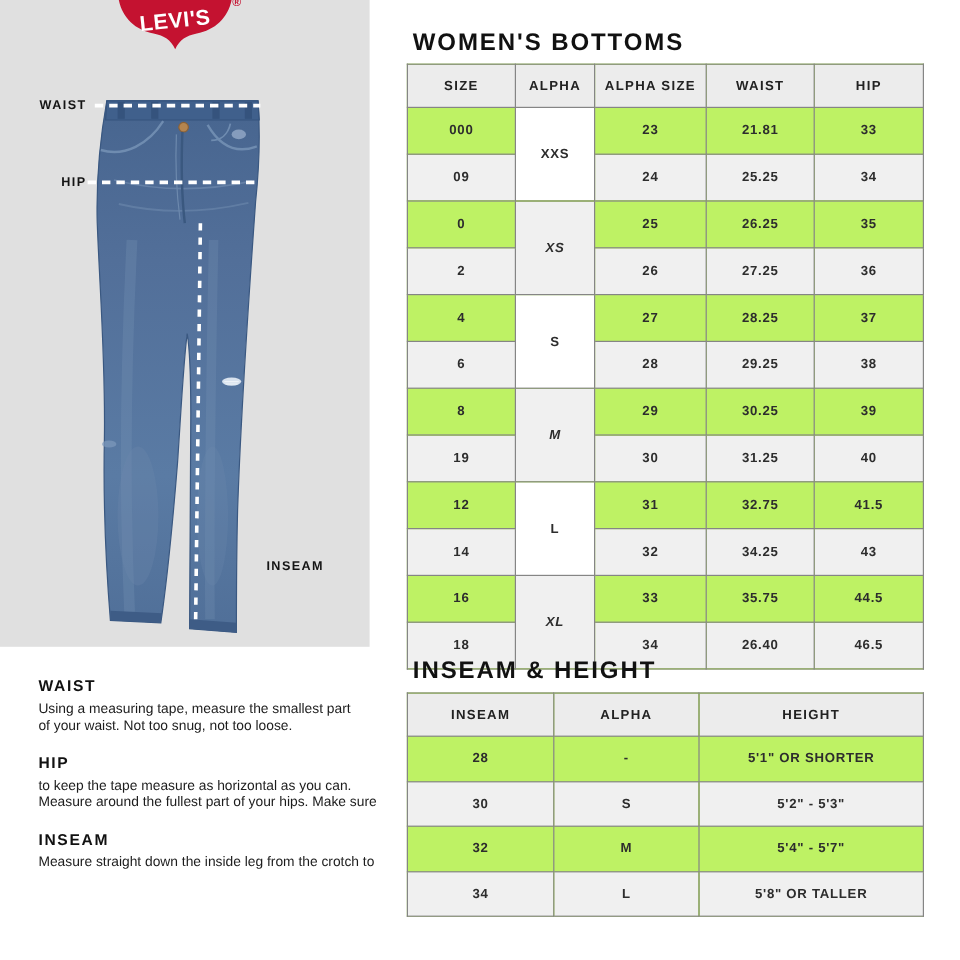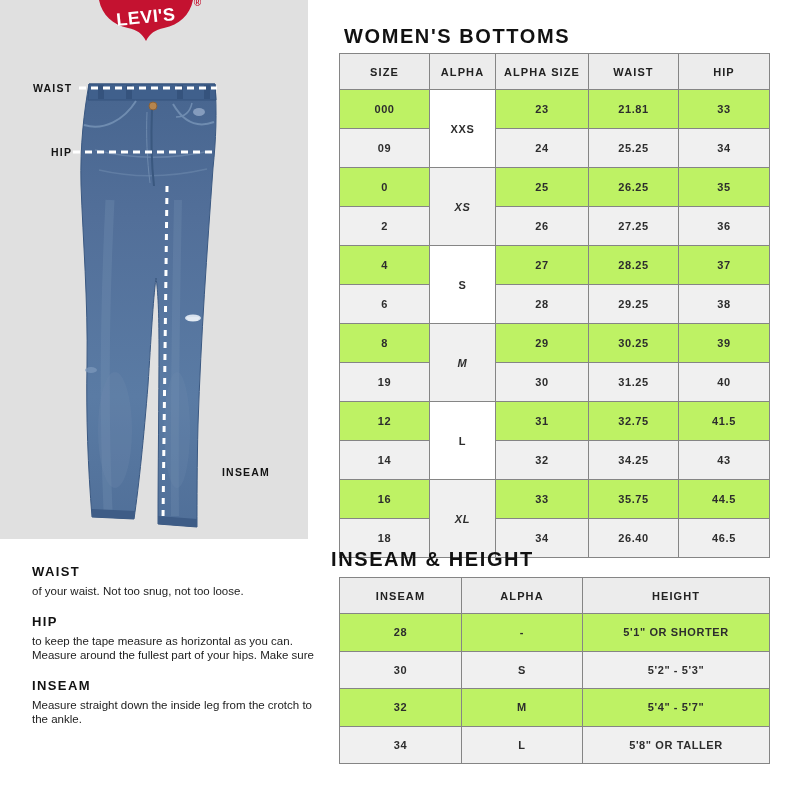--- a/index.html
+++ b/index.html
@@ -34,21 +34,21 @@
 
   
   .guides{position:absolute;left:32px;top:564px;width:306px;}
   .guide{margin-bottom:16px;}
   .guide h3{font-size:13px;font-weight:800;letter-spacing:1.4px;color:#111;margin-bottom:5px;}
   .guide .line{display:block;font-size:11.5px;line-height:14px;color:#1c1c1c;}
 
   
   .sec-title{position:absolute;font-size:20px;font-weight:800;letter-spacing:1.6px;color:#111;}
   .t1{left:344px;top:25px;}
-  .t2{left:331px;top:548px;}
+  .t2{left:344px;top:548px;}
 
   
   table{border-collapse:collapse;table-layout:fixed;width:430px;background:#bef264;padding-left:37px;}
   th,td{border:1px solid var(--border);text-align:center;vertical-align:middle;
     overflow:hidden;white-space:nowrap;}
   th{height:36px;font-size:11px;font-weight:700;letter-spacing:1.1px;color:#222;
     background:var(--header_bg);}
   td{font-size:11px;font-weight:600;letter-spacing:.6px;color:#2d2d2d;}
   .tbl-wrap{position:absolute;}
   .w1{left:339px;top:53px;}
@@ -270,27 +270,27 @@
           <td>L</td>
           <td>5'8" OR TALLER</td>
         </tr>
       </tbody>
     </table>
   </div>
 
   <div class="guides">
     <div class="guide">
       <h3>WAIST</h3>
+      <span class="line">Using a measuring tape, measure the smallest part</span>
       <span class="line">of your waist. Not too snug, not too loose.</span>
     </div>
     <div class="guide">
       <h3>HIP</h3>
       <span class="line">to keep the tape measure as horizontal as you can.</span>
       <span class="line">Measure around the fullest part of your hips. Make sure</span>
     </div>
     <div class="guide">
       <h3>INSEAM</h3>
       <span class="line">Measure straight down the inside leg from the crotch to</span>
-      <span class="line">the ankle.</span>
     </div>
   </div>
 
 </div>
 
 </body></html>

